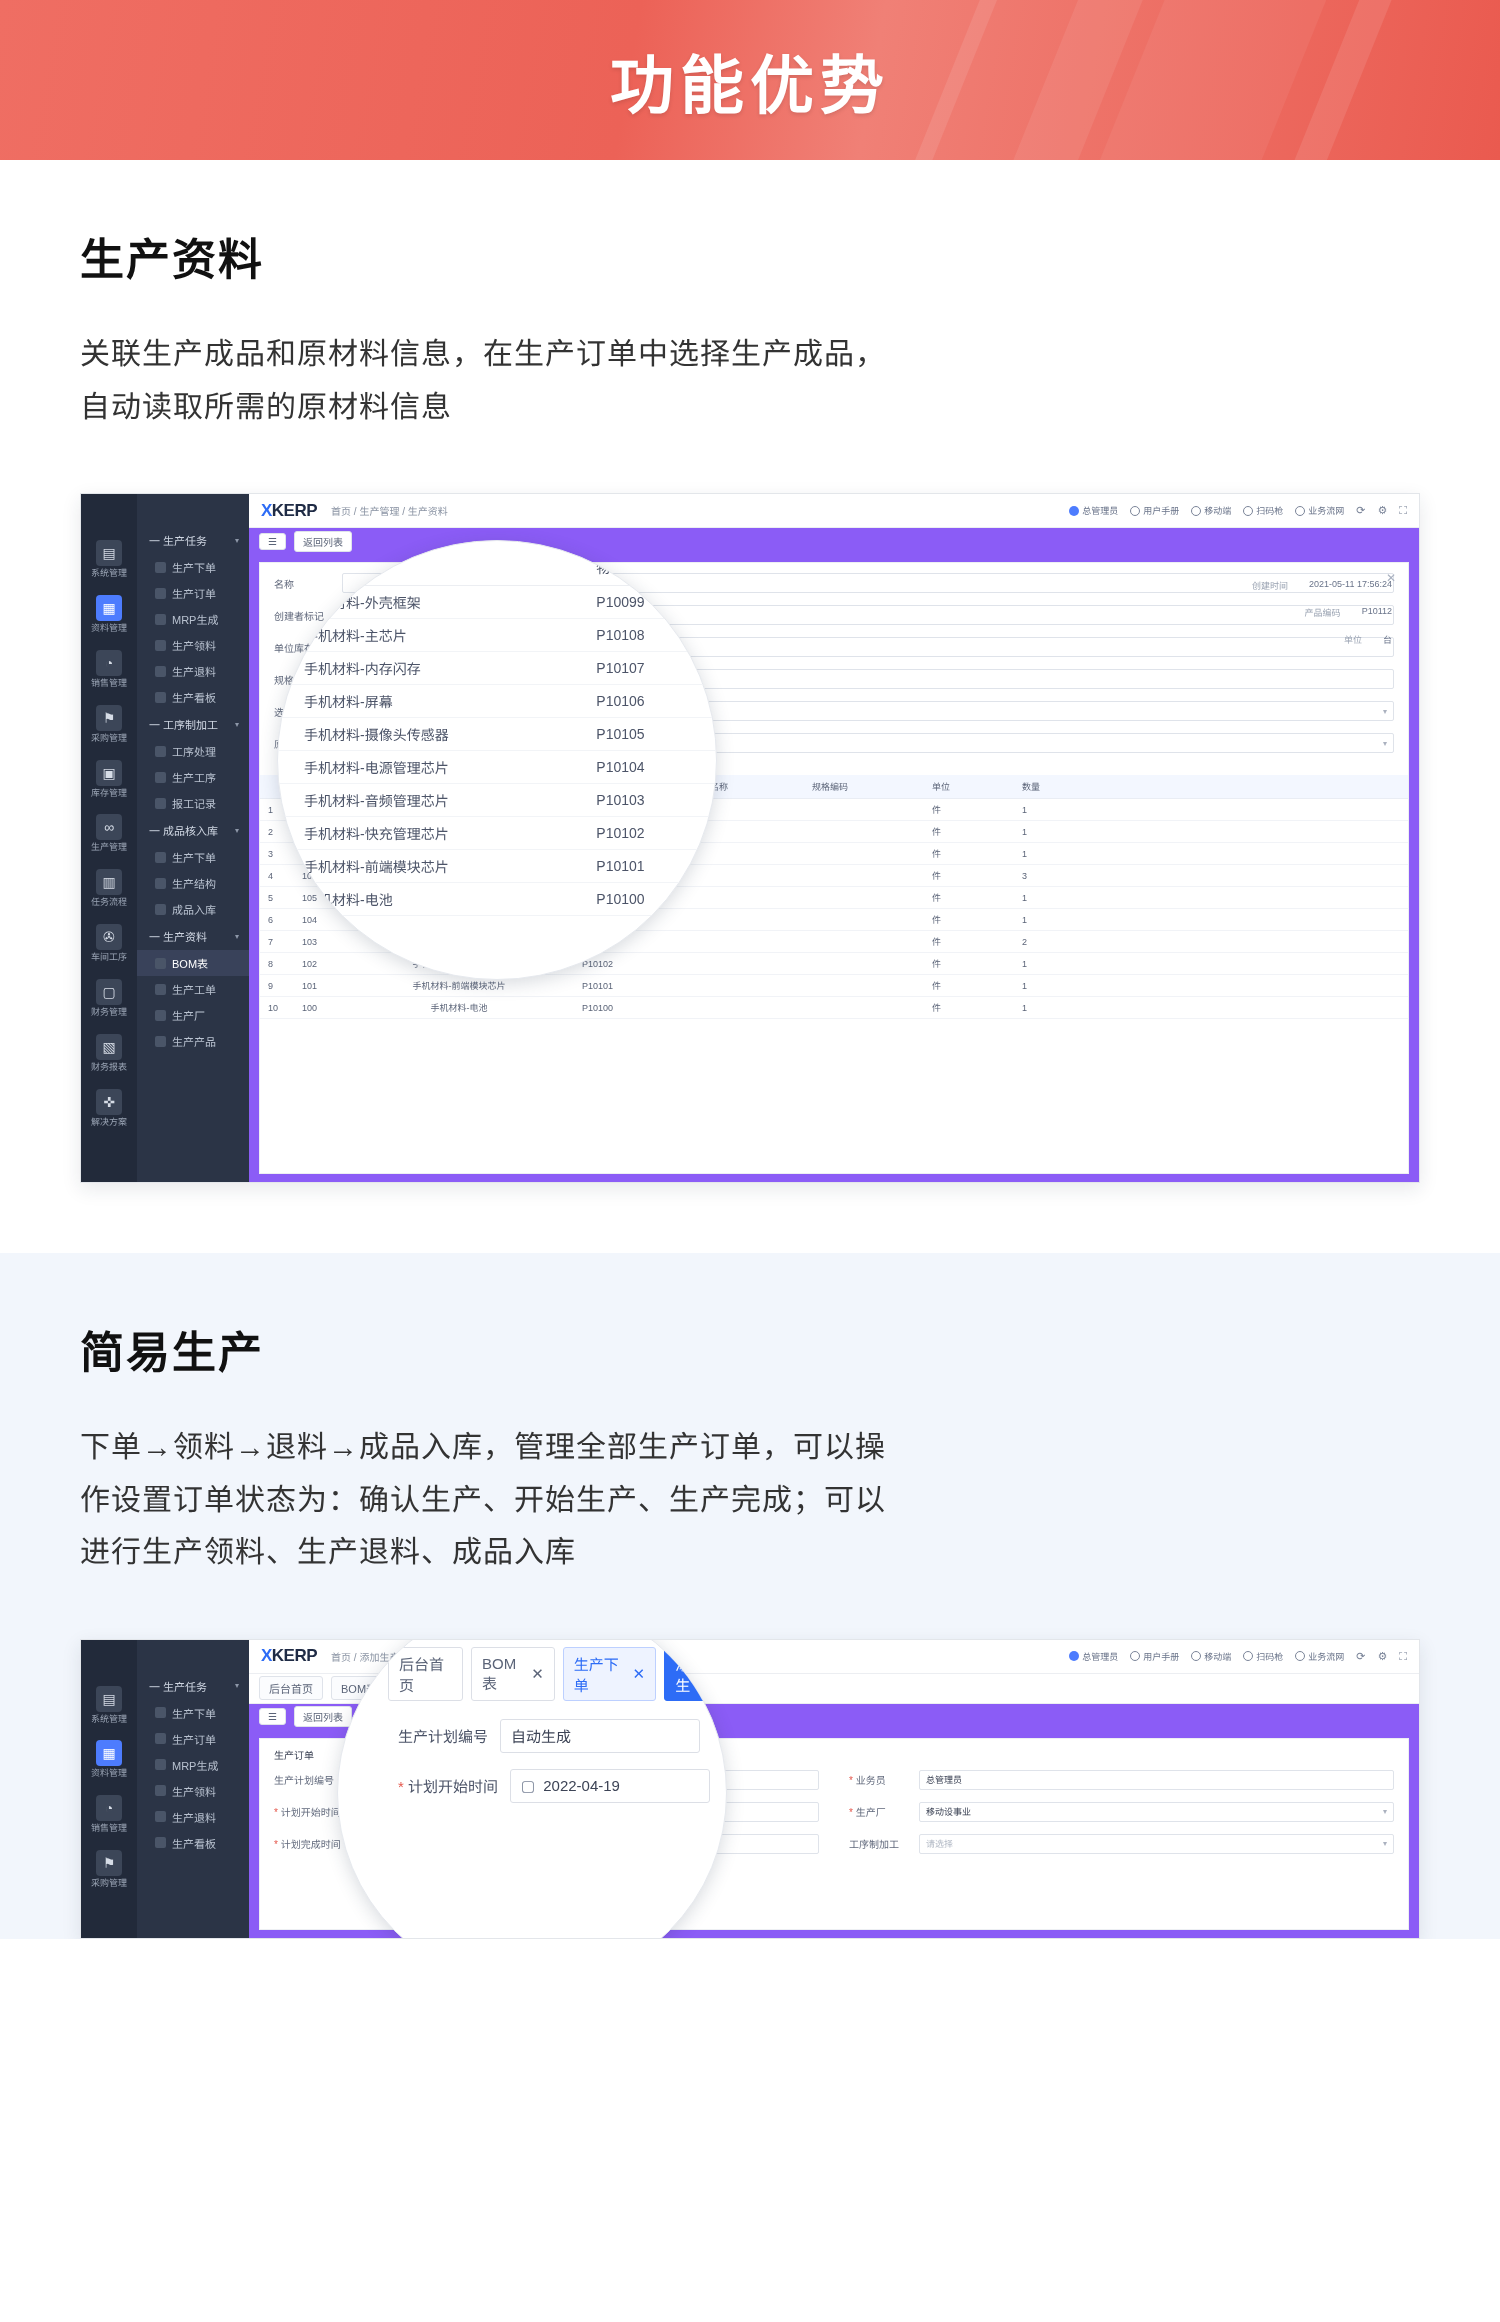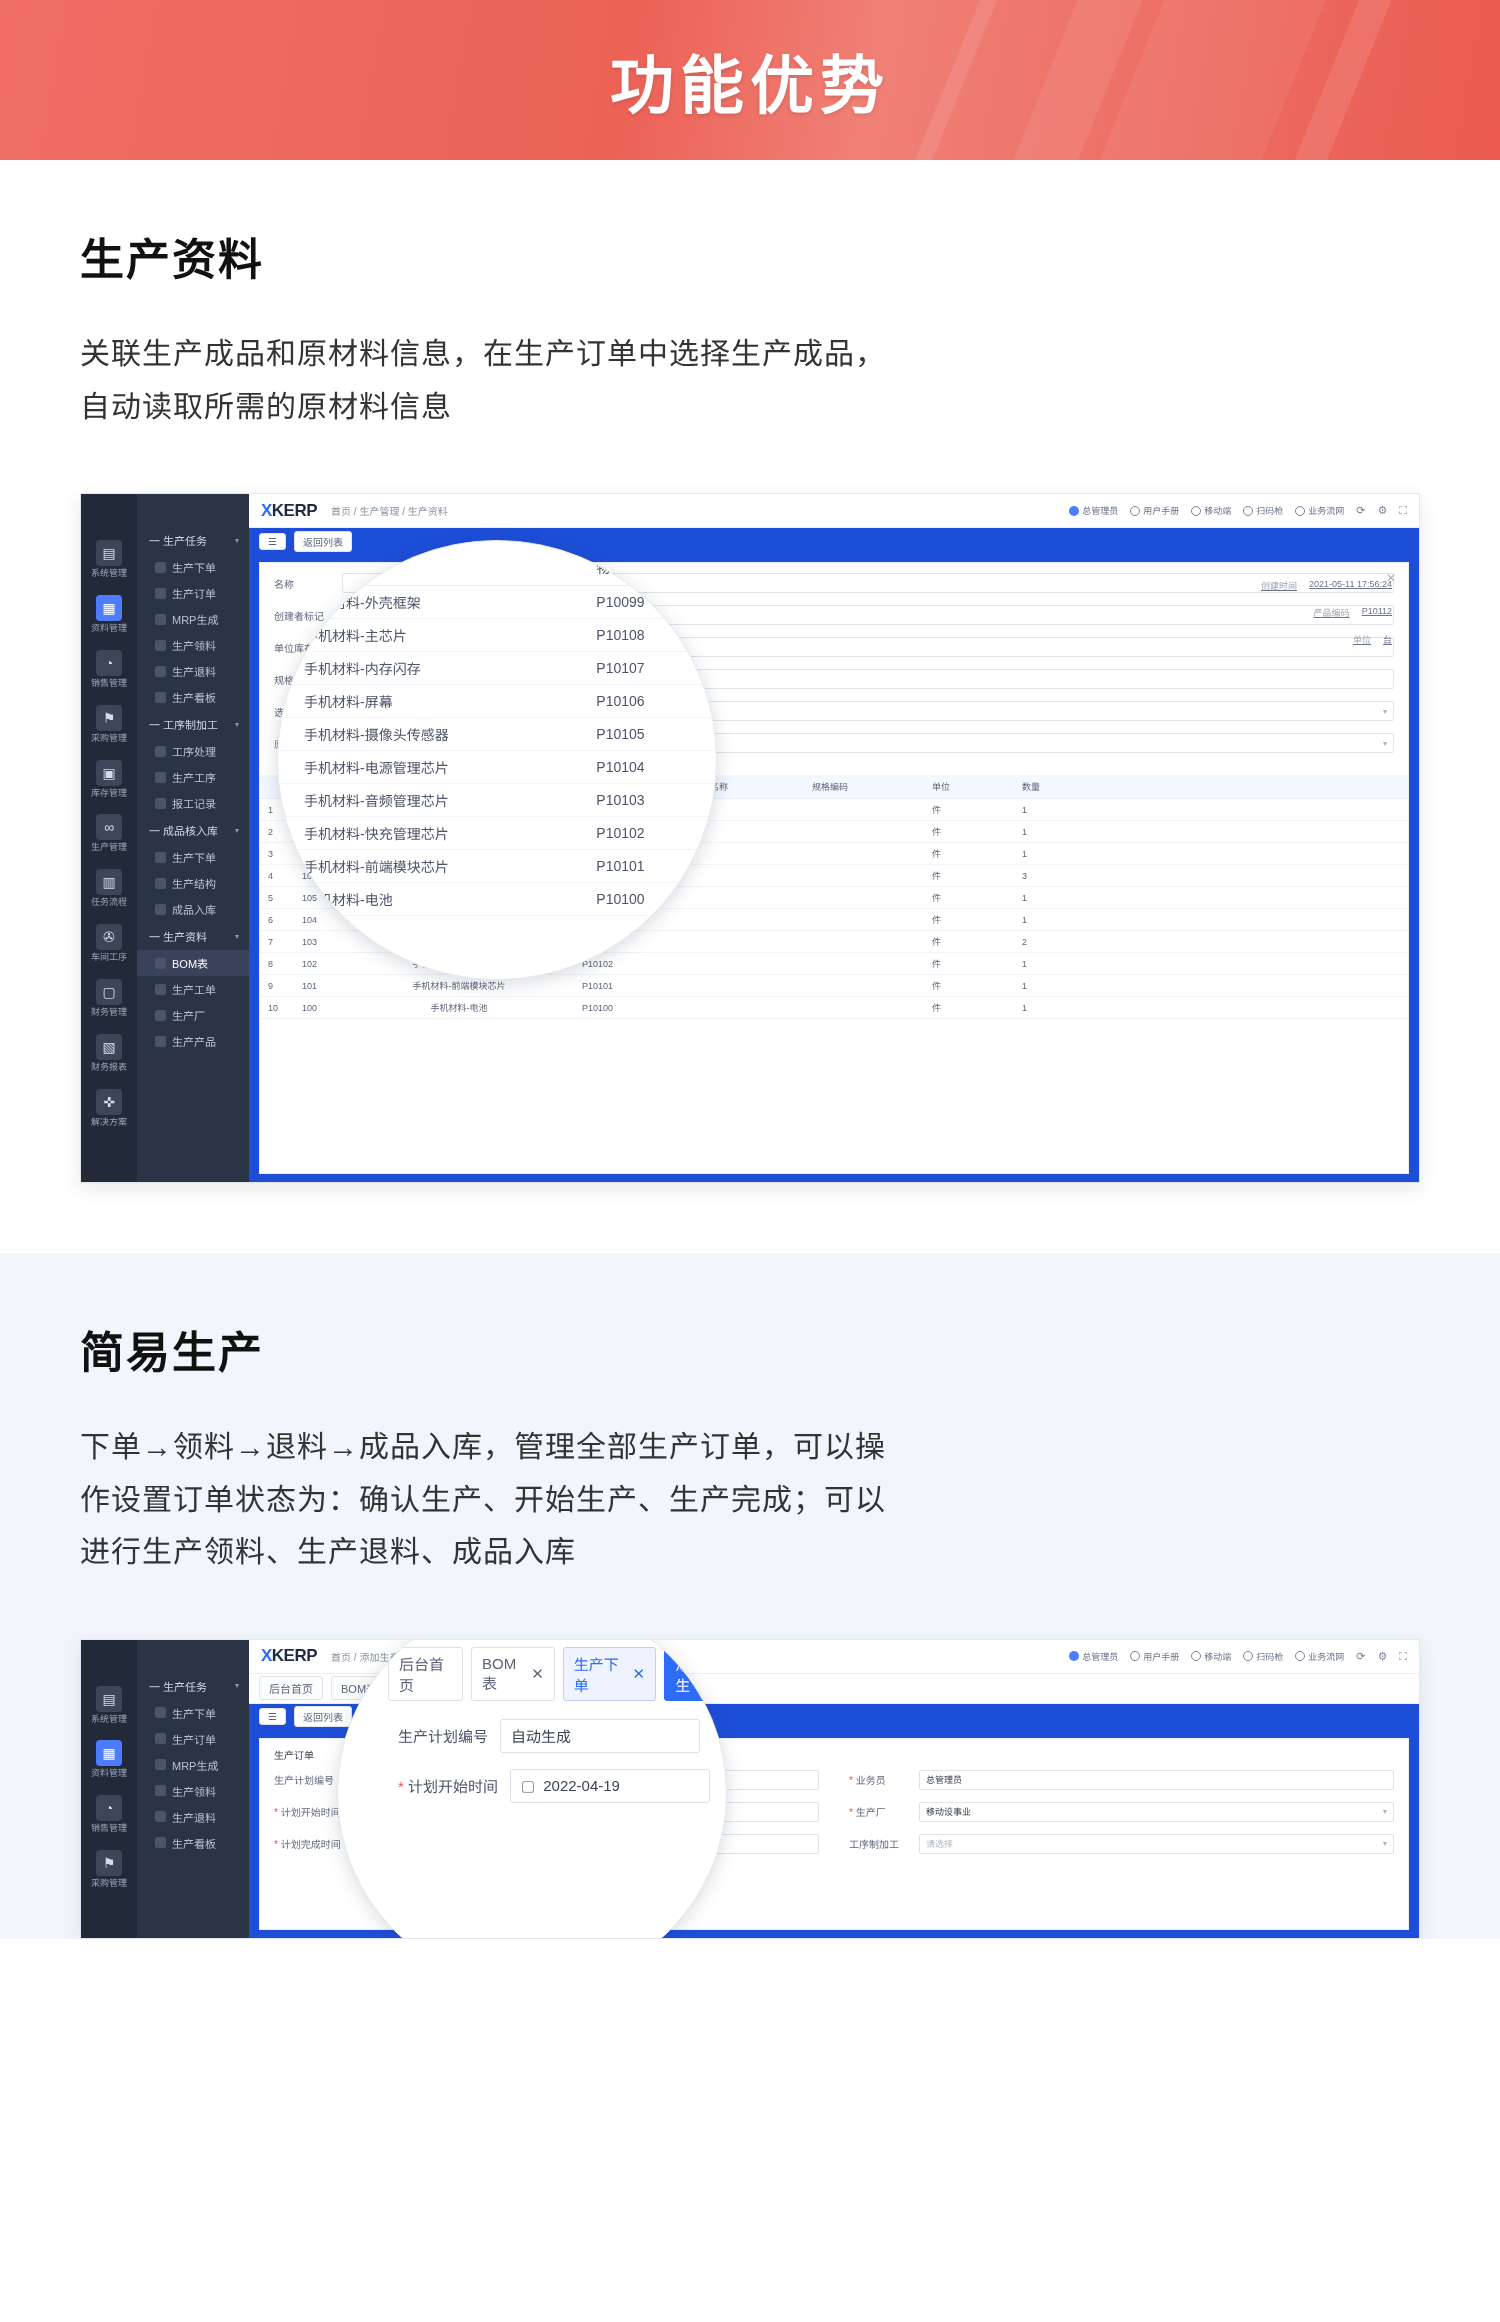--- a/index.html
+++ b/index.html
@@ -112,21 +112,21 @@
     color: #b9c2d0; font-size: 11px;
   }
   .menu-it .dot {
     width: 11px; height: 11px; border-radius: 2px;
     background: #4a5costume; background: #4a5568;
     display: inline-block;
   }
   .menu-it.sel { background: #3a4considered; background: #39425a; color: #ffffff; }
 
   
-  .main { flex: 1; min-width: 0; display: flex; flex-direction: column; background: #1d4ed8; }
+  .main { flex: 1; min-width: 0; display: flex; flex-direction: column; background: #8b5cf6; }
   .topbar {
     height: 34px; background: #ffffff;
     border-bottom: 1px solid #eceef2;
     display: flex; align-items: center; padding: 0 12px;
     gap: 14px;
   }
   .logo { font-size: 17px; font-weight: bold; color: #1f2b45; letter-spacing: -0.5px; }
   .logo .x { color: #2d6cf6; }
   .crumb { font-size: 10px; color: #8a93a3; }
   .top-right { margin-left: auto; display: flex; align-items: center; gap: 12px; }
@@ -160,21 +160,21 @@
   .finput {
     height: 20px; border: 1px solid #dfe3ea; border-radius: 2px; background: #fff;
     flex: 1; display: flex; align-items: center; padding: 0 6px;
     font-size: 9px; color: #3d4456;
   }
   .finput.ph { color: #b3bac6; }
   .finput .caret { margin-left: auto; color: #aab1bf; font-size: 8px; }
   .finput .cal { margin-right: 5px; color: #7b8599; font-size: 9px; }
 
   .meta-right { position: absolute; right: 16px; top: 16px; width: 300px; }
-  .meta-row { display: flex; justify-content: flex-end; gap: 12px; font-size: 9px; color: #6a748a; margin-bottom: 14px; text-decoration: underline; }
+  .meta-row { display: flex; justify-content: flex-end; gap: 21px; font-size: 9px; color: #6a748a; margin-bottom: 14px; }
   .meta-row .k { color: #9aa3b2; }
   .closex { position: absolute; right: 12px; top: 8px; color: #a8b0bf; font-size: 12px; }
 
   
   table.gt { width: 100%; border-collapse: collapse; }
   table.gt th {
     background: #f3f7ff; color: #5b6478; font-size: 9px; font-weight: normal;
     text-align: left; padding: 5px 8px; border-bottom: 1px solid #e9edf4;
   }
   table.gt td {

